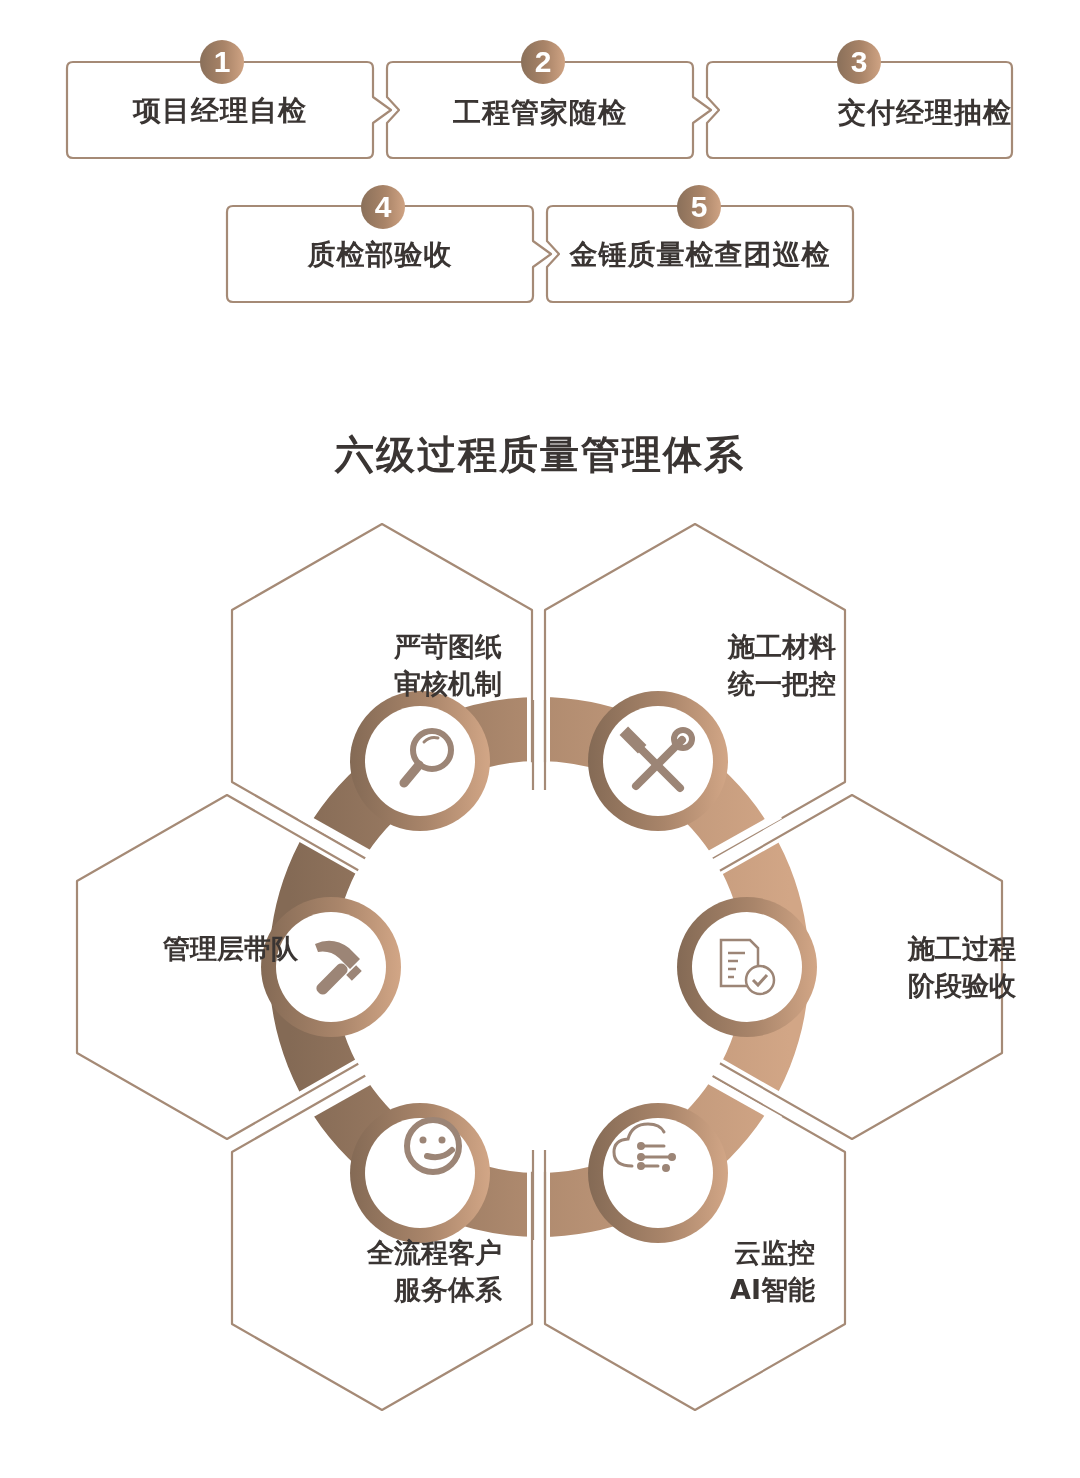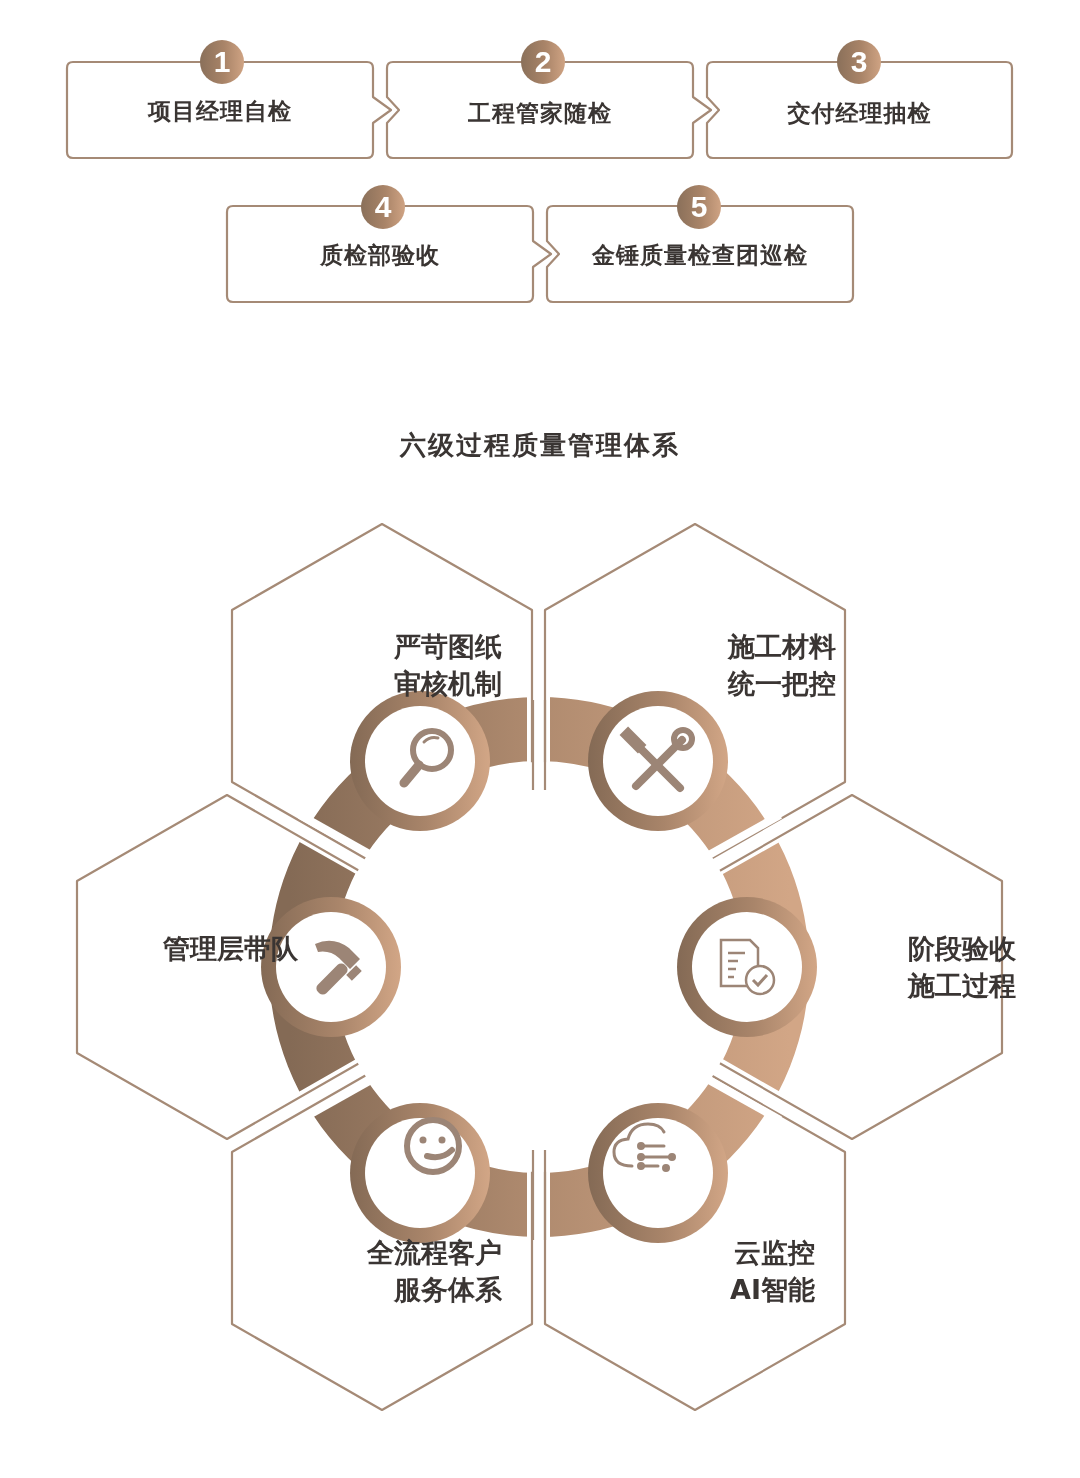--- a/index.html
+++ b/index.html
@@ -1,27 +1,27 @@
 <!DOCTYPE html>
 <html><head>
   <meta charset="utf-8">
   <style>
     html, body { margin: 0; padding: 0; background: #ffffff; }
     body { width: 1080px; height: 1478px; position: relative; overflow: hidden;
            font-family: "DejaVu Sans", "Liberation Sans", sans-serif; }
     .step-box { position: absolute; height: 96px; box-sizing: border-box;
                 display: flex; align-items: center; justify-content: center;
-                color: #3a3533; font-size: 23px; font-weight: bold; letter-spacing: 1px; }
+                color: #3a3533; font-size: 28px; font-weight: bold; letter-spacing: 1px; }
     .step-label { position: relative; z-index: 2; padding-top: 2px; }
     .badge { position: absolute; width: 44px; height: 44px; border-radius: 50%;
              background: linear-gradient(90deg, #8a705a 0%, #a98468 55%, #cfa383 100%);
              color: #ffffff; font-weight: bold; font-size: 30px; line-height: 44px;
              text-align: center; z-index: 3; font-family: "Liberation Sans", sans-serif; }
     .title { position: absolute; left: 0; width: 1080px; top: 428px; text-align: center;
-             font-size: 26px; font-weight: bold; color: #3a3533; letter-spacing: 2px; }
+             font-size: 39px; font-weight: bold; color: #3a3533; letter-spacing: 2px; }
     svg { position: absolute; left: 0; top: 0; }
     .hex-text { position: absolute; width: 240px; text-align: right; color: #3a3533;
                 font-size: 27px; font-weight: bold; line-height: 37px; }
   </style>
 </head>
 <body>
 
 <svg width="1080" height="1478" viewBox="0 0 1080 1478">
   <defs>
     <linearGradient id="gH" x1="0" y1="0" x2="1" y2="0">
@@ -161,21 +161,21 @@
 <div class="step-box" style="left:67px; top:62px; width:306px;">
   <span class="step-label">项目经理自检</span>
 </div>
 <div class="badge" style="left:200px; top:40px;">1</div>
 
 <div class="step-box" style="left:387px; top:62px; width:306px;">
   <span class="step-label" style="padding-top:6px;">工程管家随检</span>
 </div>
 <div class="badge" style="left:521px; top:40px;">2</div>
 
-<div class="step-box" style="left:707px; top:62px; width:305px;">
+<div class="step-box" style="left:707px; top:62px; width:305px;justify-content:flex-end;">
   <span class="step-label" style="padding-top:6px;">交付经理抽检</span>
 </div>
 <div class="badge" style="left:837px; top:40px;">3</div>
 
 <div class="step-box" style="left:227px; top:206px; width:306px;">
   <span class="step-label">质检部验收</span>
 </div>
 <div class="badge" style="left:361px; top:185px;">4</div>
 
 <div class="step-box" style="left:547px; top:206px; width:306px;">
@@ -190,22 +190,22 @@
   <div>审核机制</div>
 </div>
 <div class="hex-text" style="left:596px; top:628px;">
   <div>施工材料</div>
   <div>统一把控</div>
 </div>
 <div class="hex-text" style="left:58px; top:930px;">
   <div>管理层带队</div>
 </div>
 <div class="hex-text" style="left:776px; top:930px;">
+  <div>施工过程</div>
   <div>阶段验收</div>
-  <div>施工过程</div>
 </div>
 <div class="hex-text" style="left:262px; top:1234px;">
   <div>全流程客户</div>
   <div>服务体系</div>
 </div>
 <div class="hex-text" style="left:575px; top:1234px;">
   <div>云监控</div>
   <div>AI智能</div>
 </div>
 

